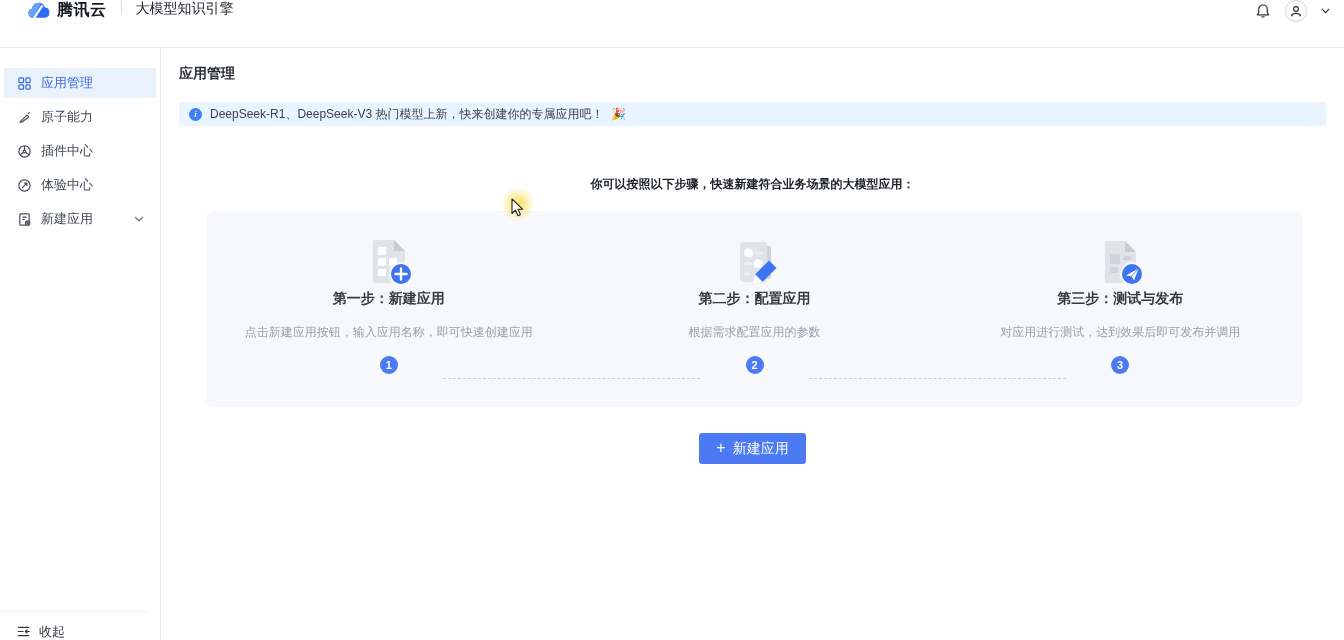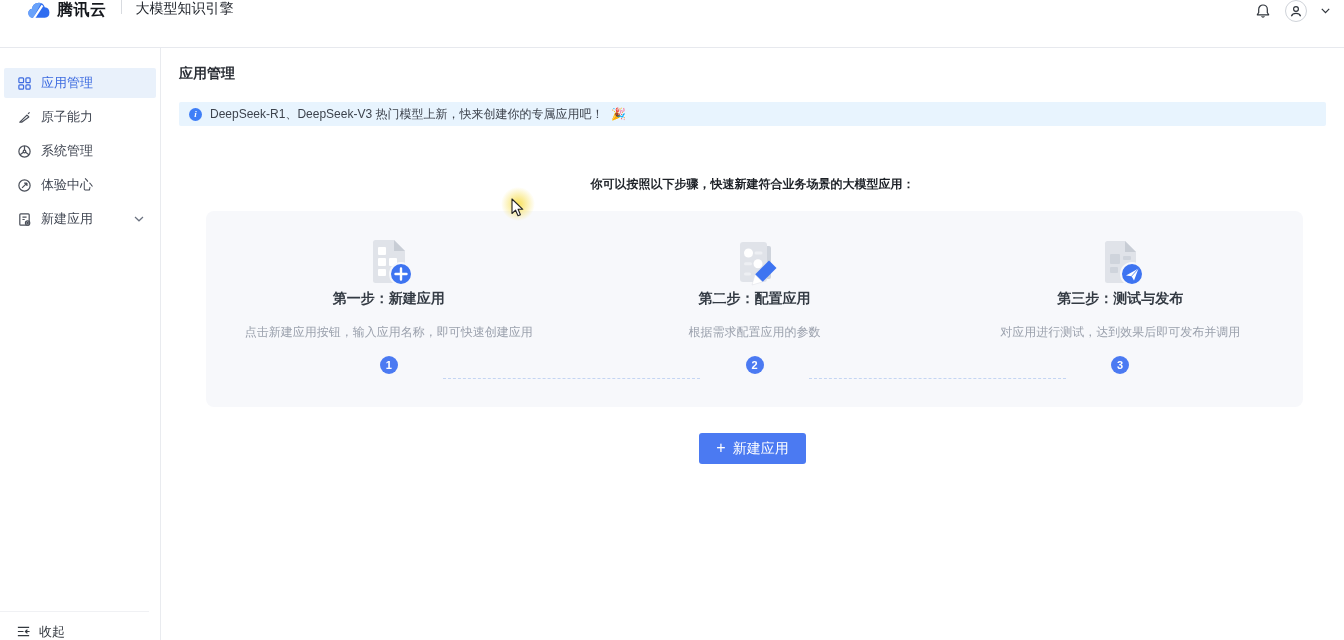--- a/index.html
+++ b/index.html
@@ -122,21 +122,21 @@
         <span class="nav-label">原子能力</span>
       </div>
       <div class="nav-item">
         <span class="nav-icon">
           <svg width="15" height="15" viewBox="0 0 16 16" fill="none" stroke-width="1.3" stroke="currentColor">
             <circle cx="8" cy="8" r="6"></circle>
               <circle cx="8" cy="8" r="1.4"></circle>
             <path d="M8 6.6 V2.2 M9.2 8.8 l3.6 2.6 M6.8 8.8 l-3.6 2.6"></path>
           </svg>
         </span>
-        <span class="nav-label">系统管理</span>
+        <span class="nav-label">插件中心</span>
       </div>
       <div class="nav-item">
         <span class="nav-icon">
           <svg width="15" height="15" viewBox="0 0 16 16" fill="none" stroke-width="1.3" stroke-linejoin="round" stroke="currentColor">
             <circle cx="8" cy="8" r="6"></circle>
               <path d="M5.4 10.6 L10.6 5.4 M10.6 5.4 H7.6 M10.6 5.4 V8.4"></path>
           </svg>
         </span>
         <span class="nav-label">体验中心</span>
       </div>

